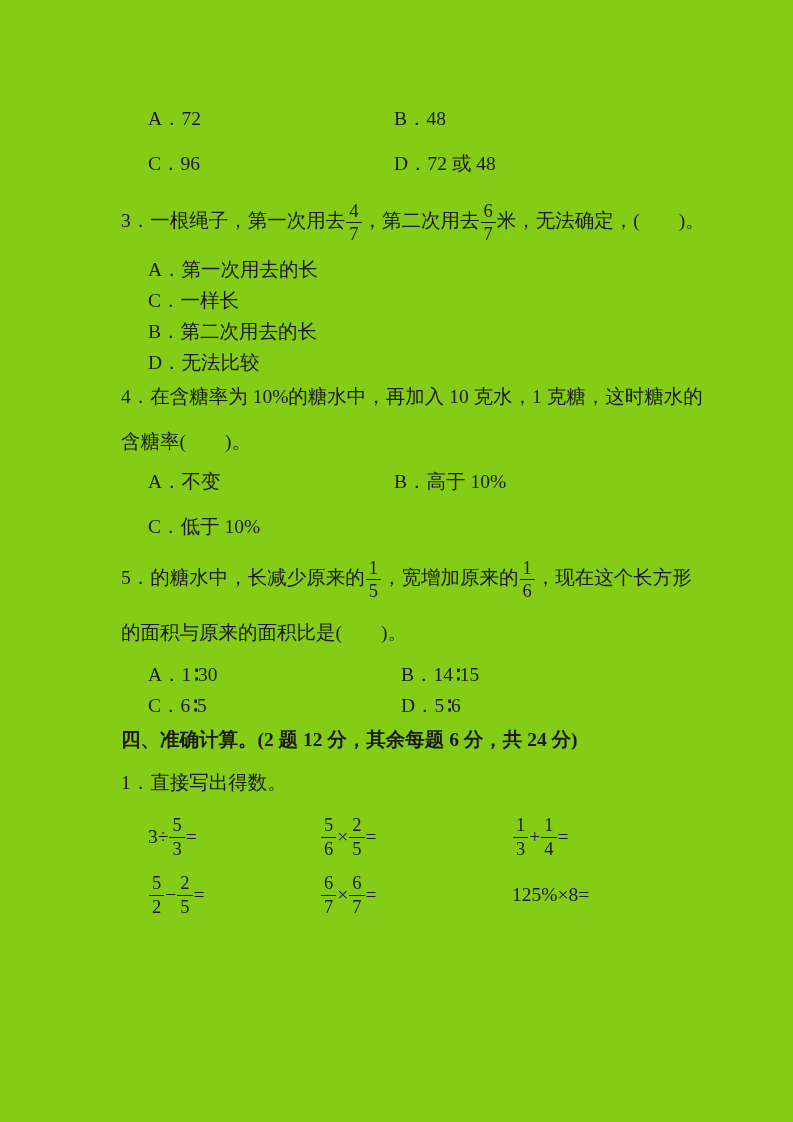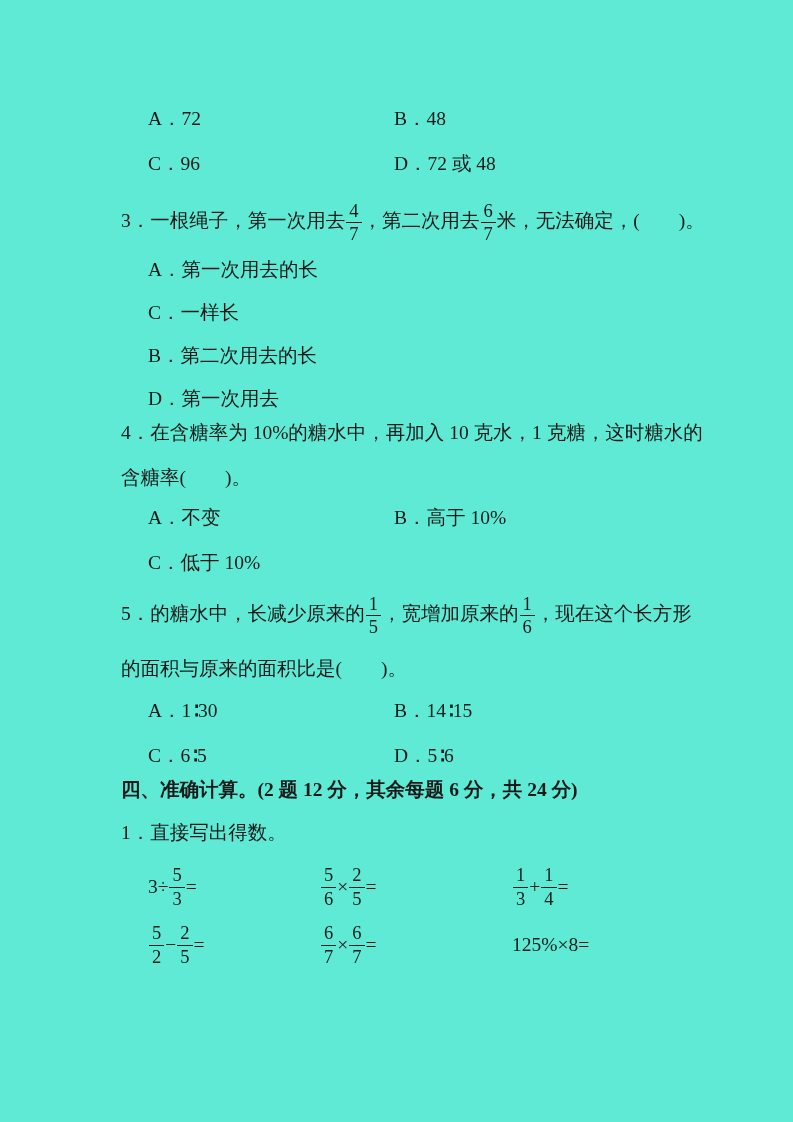--- a/index.html
+++ b/index.html
@@ -9,21 +9,21 @@
     font-family:"Liberation Serif","DejaVu Serif",serif;
     color:#1a1a1a;
     font-size:19.5px;
   }
   .page{
     position:relative;
     width:793px;height:1122px;
     box-sizing:border-box;
     padding:107px 95px 0 121px;
     overflow:hidden;
-    background:#5eead4;
+    background:#84cc16;
   }
   
   .opts-grid{
     display:grid;
     grid-template-columns:246px 1fr;
     row-gap:21px;
     margin-left:27px;
     line-height:24px;
   }
   
@@ -56,21 +56,21 @@
   .calc-grid{
     display:grid;
     grid-template-columns:172px 192px 1fr;
     padding-left:27px;
     row-gap:6px;
   }
   .calc-exp{display:flex;align-items:center;height:52px;white-space:nowrap;}
   
   .mb20{margin-bottom:20px;}
   .mb12{margin-bottom:12px;}
-  .mb10{margin-bottom:10px;}
+  .mb10{margin-bottom:10px;gap:7px;}
   .mb16{margin-bottom:16px;}
   .mb14{margin-bottom:14px;}
   .mb18{margin-bottom:18px;}
   .mb19{margin-bottom:19px;}
   .mt21{margin-top:21px;}
   .mt18{margin-top:18px;}
   .mt16{margin-top:16px;}
 </style>
 </head>
 <body>
@@ -89,21 +89,21 @@
         <span class="fden">7</span>
       </span><span>，第二次用去</span><span class="frac">
         <span class="fnum">6</span>
         <span class="fden">7</span>
       </span><span>米，无法确定，(　　)。</span></div>
 
   <div class="opts-col mb10">
     <div class="opt"><span>A．</span><span>第一次用去的长</span></div>
     <div class="opt"><span>C．</span><span>一样长</span></div>
     <div class="opt"><span>B．</span><span>第二次用去的长</span></div>
-    <div class="opt"><span>D．</span><span>第一次用去</span></div>
+    <div class="opt"><span>D．</span><span>无法比较</span></div>
   </div>
 
   <div class="q-line"><span class="q-num">4．</span><span>在含糖率为 10%的糖水中，再加入 10 克水，1 克糖，这时糖水的</span></div>
   <div class="q-line indent mt21 mb16">含糖率(　　)。</div>
 
   <div class="opts-grid mb14">
     <div class="opt"><span>A．</span><span>不变</span></div>
     <div class="opt"><span>B．</span><span>高于 10%</span></div>
     <div class="opt"><span>C．</span><span>低于 10%</span></div>
   </div>

